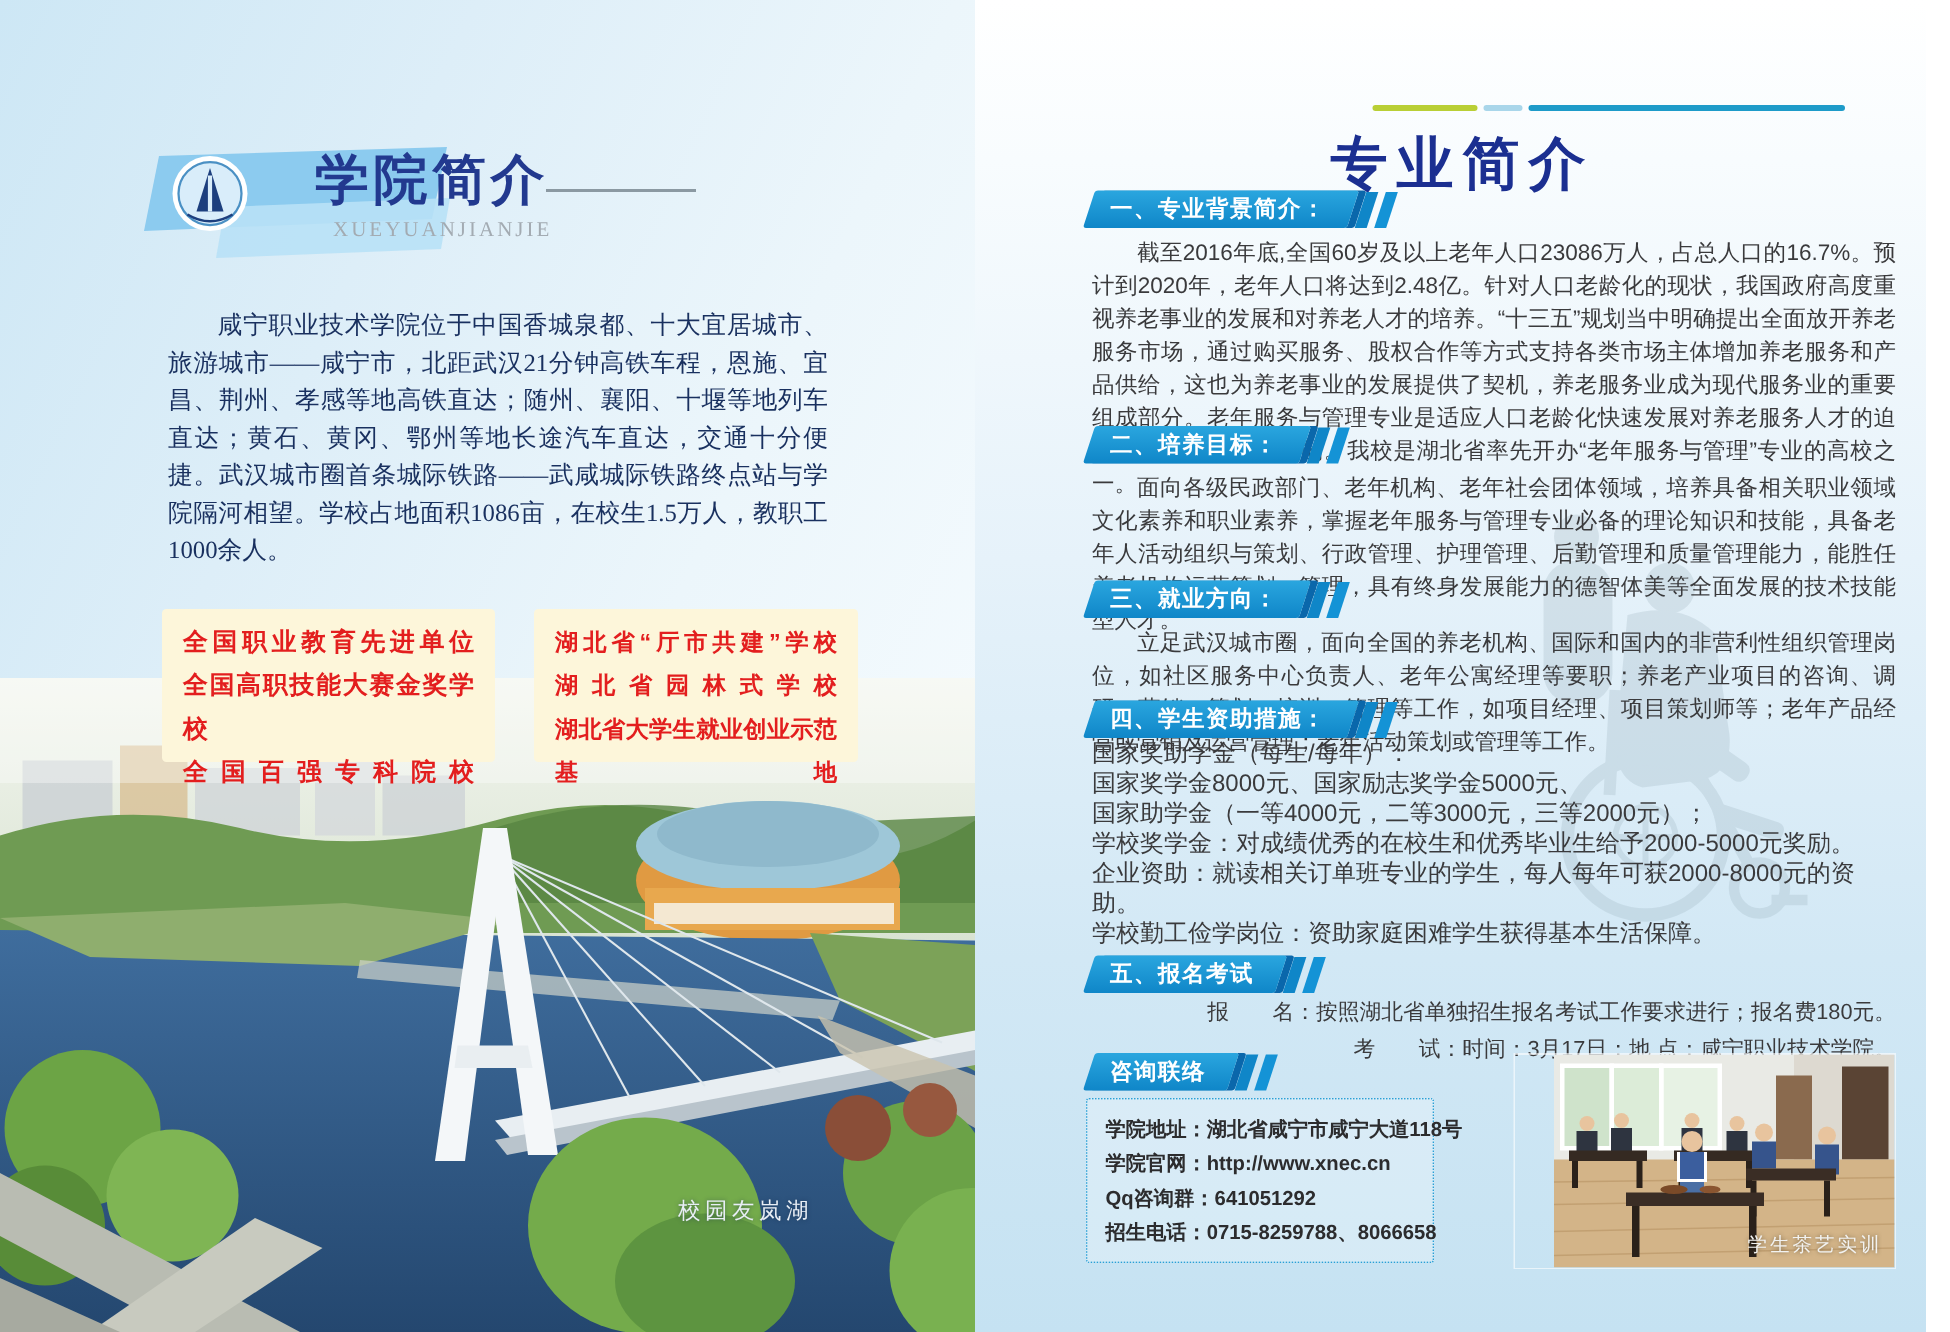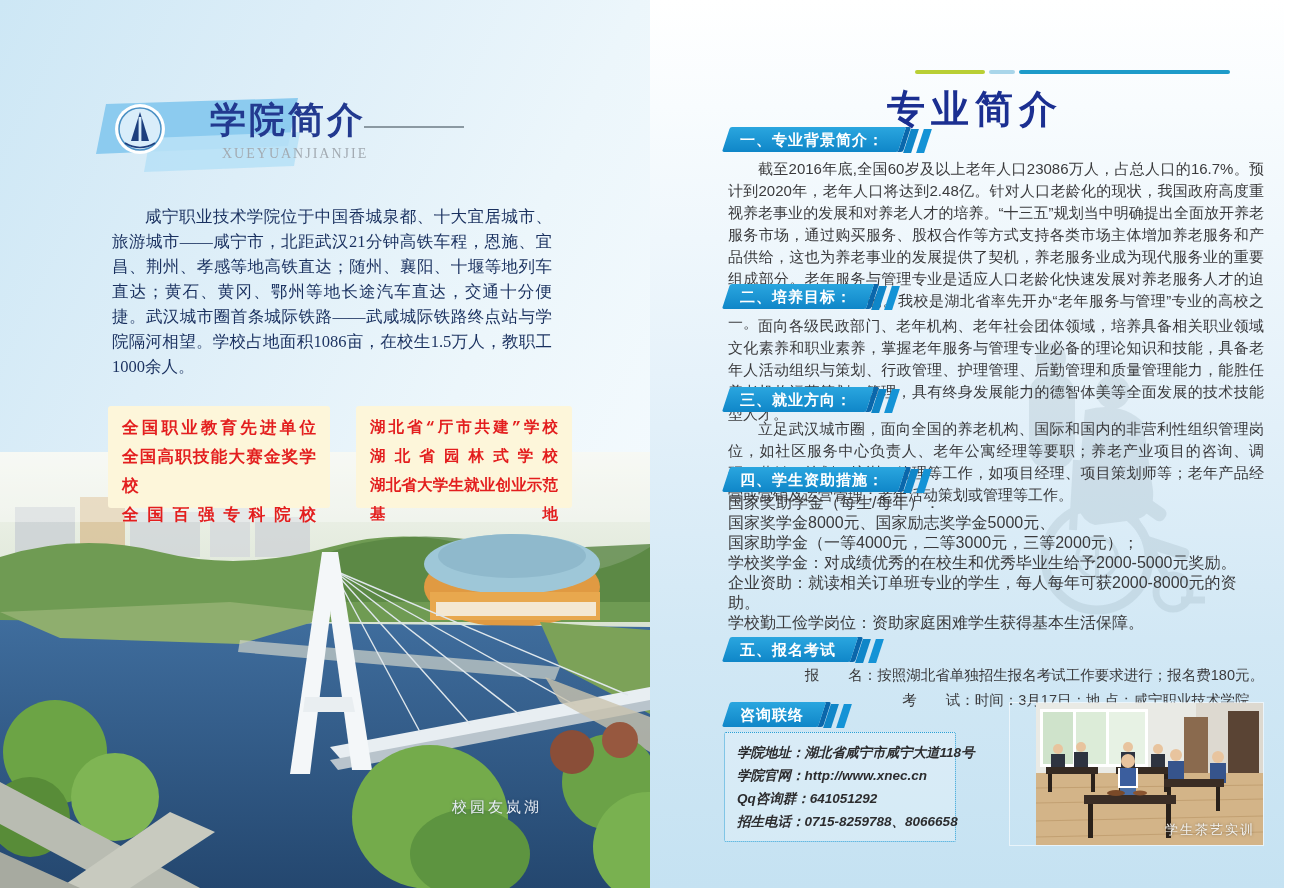--- a/index.html
+++ b/index.html
@@ -12,21 +12,21 @@
   .lp-header{position:absolute;left:92px;top:96px;width:470px;height:90px;}
   .lp-logo{position:absolute;left:0;top:0;width:212px;height:78px;}
   .lp-title{position:absolute;left:118px;top:0;margin:0;font-size:36px;font-weight:bold;
     color:#22398f;letter-spacing:3px;font-family:"Liberation Serif", serif;}
   .title-rule{position:absolute;left:272px;top:30px;width:100px;height:2px;background:#8b99a2;}
   .lp-subtitle{position:absolute;left:130px;top:50px;font-size:14px;letter-spacing:2px;
     color:#a3abb2;font-family:"Liberation Serif", serif;}
   .lp-intro{position:absolute;left:112px;top:204px;width:440px;margin:0;
     font-family:"Liberation Serif", serif;font-weight:normal;font-size:16.5px;line-height:25px;
     color:#19305f;text-align:justify;text-indent:2em;}
-  .honors{position:absolute;left:108px;top:406px;width:450px;height:106px;z-index:3;font-family:Liberation Mono, monospace;}
+  .honors{position:absolute;left:108px;top:406px;width:450px;height:106px;z-index:3;}
   .honor-box{position:absolute;top:0;height:102px;background:#fdf6da;border-radius:3px;
     padding:8px 14px;box-sizing:border-box;}
   .honor-box-left{left:0;width:222px;}
   .honor-box-right{left:248px;width:216px;}
   .honor-line{font-size:16.5px;font-weight:bold;color:#e31e1e;line-height:29px;
     text-align:justify;text-align-last:justify;}
   .honor-box-right .honor-line{font-size:15.5px;}
   .campus-photo{position:absolute;left:0;top:452px;width:650px;height:436px;z-index:1;}
   .campus-photo svg{display:block;width:650px;height:436px;}
   .campus-caption{position:absolute;left:452px;top:346px;color:#e8eef5;font-size:15px;
@@ -62,21 +62,21 @@
 
   .sh-1{left:76px;top:127px;} .para-1{top:158px;}
   .sh-2{left:76px;top:284px;} .para-2{top:315px;}
   .sh-3{left:76px;top:387px;} .para-3{top:418px;}
   .sh-4{left:76px;top:467px;} .lines-4{top:493px;}
   .sh-5{left:76px;top:637px;} .lines-5{top:663px;text-align:right;}
   .sh-6{left:76px;top:702px;}
 
   .contact-box{position:absolute;left:74px;top:732px;width:232px;box-sizing:border-box;
     border:1.5px dotted #2aa0d6;border-radius:2px;padding:8px 12px;z-index:2;
-    background:rgba(255,255,255,0.25);font-style:italic;}
+    background:rgba(255,255,255,0.25);}
   .contact-box .ln{font-size:13.5px;line-height:23px;color:#2c2c2e;font-weight:bold;white-space:nowrap;}
 
   .watermark{position:absolute;left:335px;top:330px;width:255px;height:305px;opacity:0.22;z-index:0;}
   .students-photo{position:absolute;left:360px;top:703px;width:227px;height:142px;z-index:2;
     box-shadow:0 0 0 1px rgba(255,255,255,.6);padding-left:26px;}
   .students-photo svg{display:block;width:227px;height:142px;}
   .students-caption{position:absolute;right:8px;bottom:6px;color:#f2f2f0;font-size:13px;
     letter-spacing:2px;text-shadow:0 0 3px rgba(60,50,30,.6);}
 </style>
 </head>

